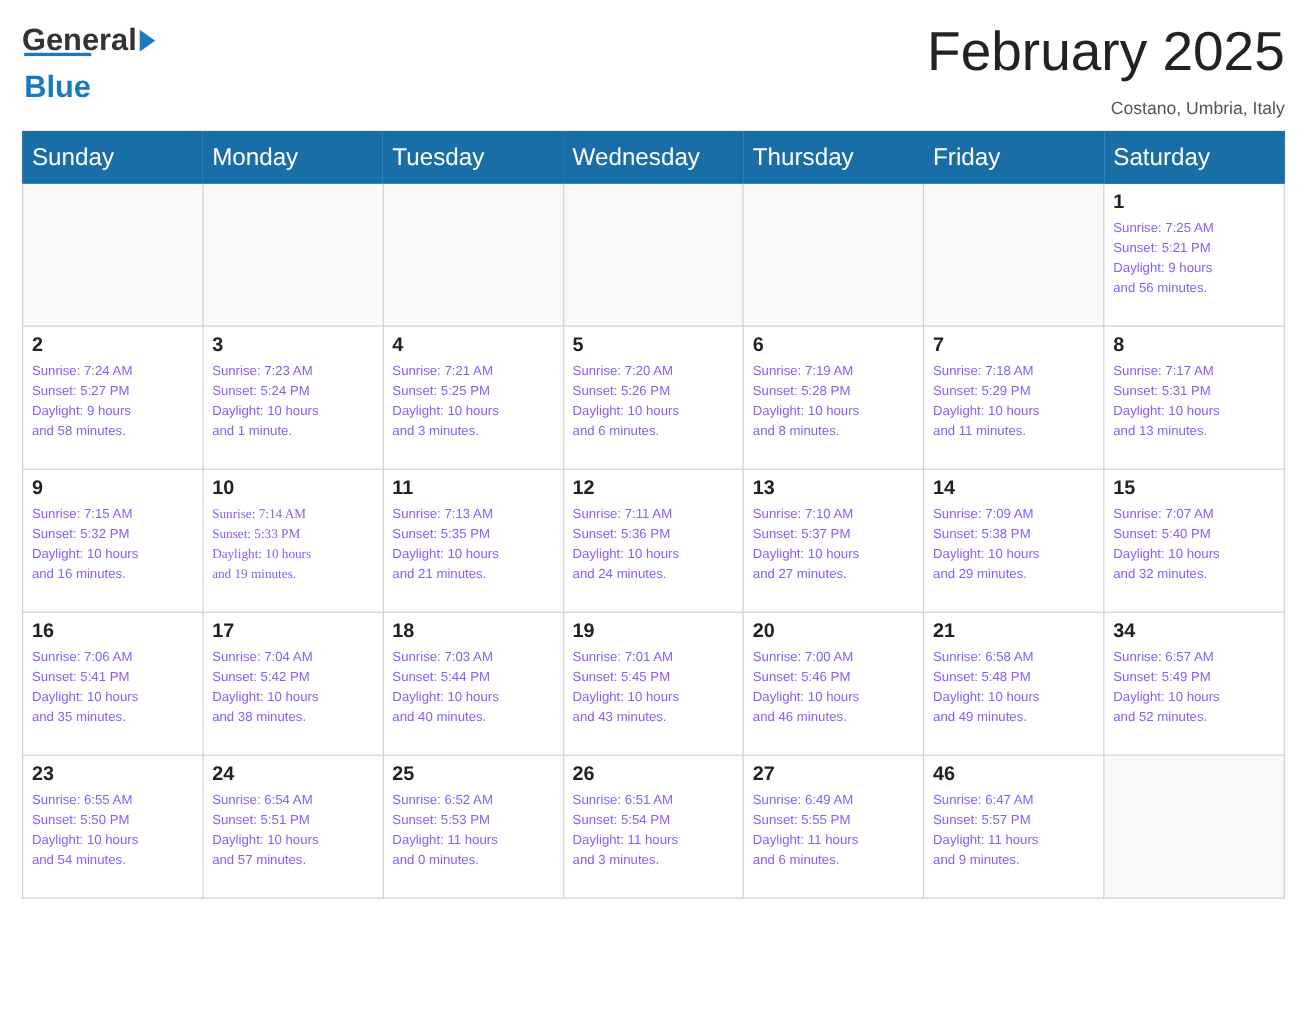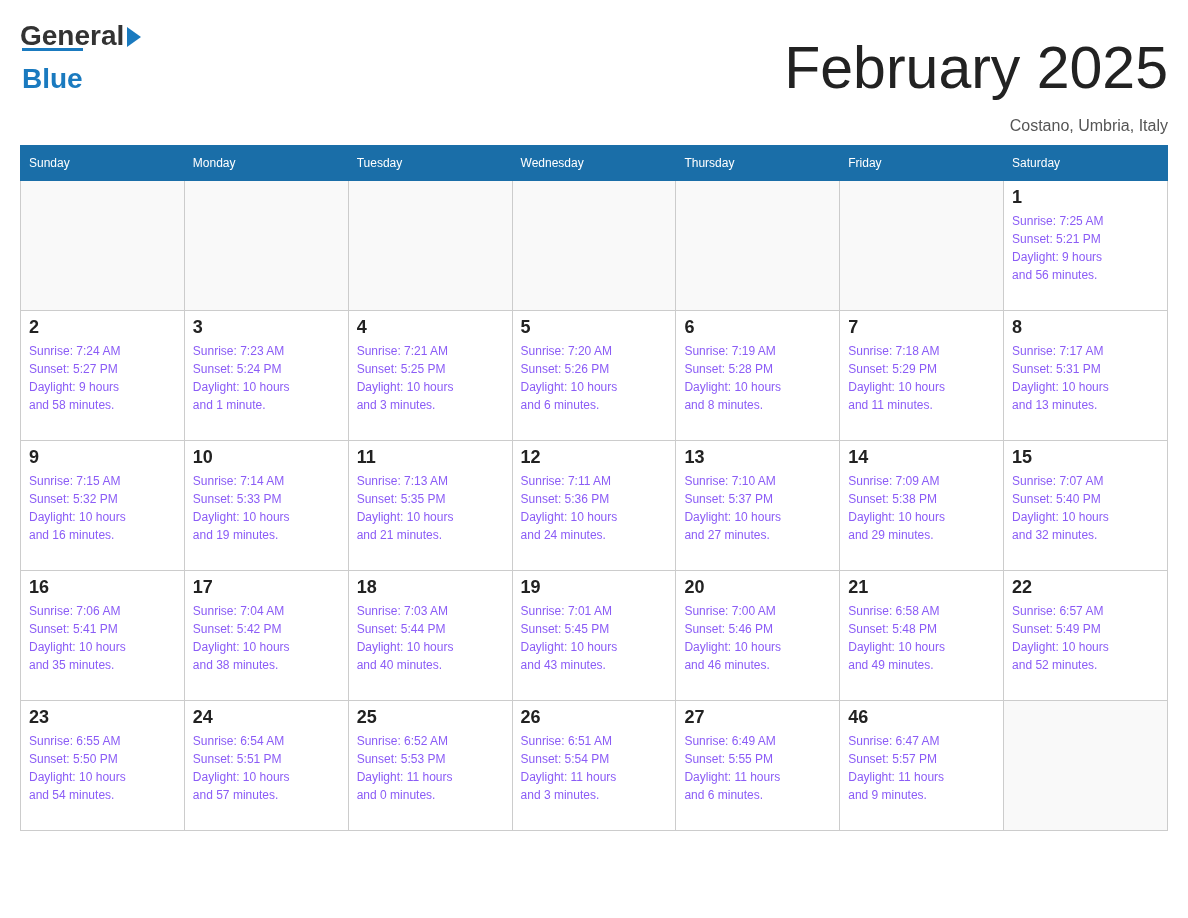--- a/index.html
+++ b/index.html
@@ -25,42 +25,41 @@
       font-size: 28px;
       font-weight: bold;
       color: #333;
       display: flex;
       align-items: center;
     }
     .title-section {
       text-align: right;
     }
     .month-title {
-      font-size: 59px;
+      font-size: 50px;
       font-weight: normal;
       color: #222;
       line-height: 1.1;
-      margin-top: 16px;
     }
     .location {
       font-size: 16px;
       color: #555;
       margin-top: 16px;
     }
     .calendar {
       width: 100%;
       border-collapse: collapse;
       margin-top: 10px;
     }
     .calendar th {
       background-color: #1a6ea8;
       color: white;
       padding: 10px 8px;
       text-align: left;
-      font-size: 12px;
+      font-size: 22px;
       font-weight: normal;
       border: 1px solid #1a6ea8;
     }
     .calendar td {
       border: 1px solid #ccc;
       vertical-align: top;
       padding: 6px 8px;
       width: calc(100% / 7);
       height: 130px;
     }
@@ -180,21 +179,21 @@
       <tr>
         <td>
           <div class="day-number">9</div>
           <div class="day-info" style="white-space: pre-line;">Sunrise: 7:15 AM
 Sunset: 5:32 PM
 Daylight: 10 hours
 and 16 minutes.</div>
         </td>
         <td>
           <div class="day-number">10</div>
-          <div class="day-info" style="white-space: pre-line;">Sunrise: 7:14 AM
+          <div class="day-info" style="white-space: pre-line; font-family: Liberation Serif, serif;">Sunrise: 7:14 AM
 Sunset: 5:33 PM
 Daylight: 10 hours
 and 19 minutes.</div>
         </td>
         <td>
           <div class="day-number">11</div>
           <div class="day-info" style="white-space: pre-line;">Sunrise: 7:13 AM
 Sunset: 5:35 PM
 Daylight: 10 hours
 and 21 minutes.</div>
@@ -265,21 +264,21 @@
 and 46 minutes.</div>
         </td>
         <td>
           <div class="day-number">21</div>
           <div class="day-info" style="white-space: pre-line;">Sunrise: 6:58 AM
 Sunset: 5:48 PM
 Daylight: 10 hours
 and 49 minutes.</div>
         </td>
         <td>
-          <div class="day-number">22</div>
+          <div class="day-number">34</div>
           <div class="day-info" style="white-space: pre-line;">Sunrise: 6:57 AM
 Sunset: 5:49 PM
 Daylight: 10 hours
 and 52 minutes.</div>
         </td>
       </tr>
       <tr>
         <td>
           <div class="day-number">23</div>
           <div class="day-info" style="white-space: pre-line;">Sunrise: 6:55 AM

